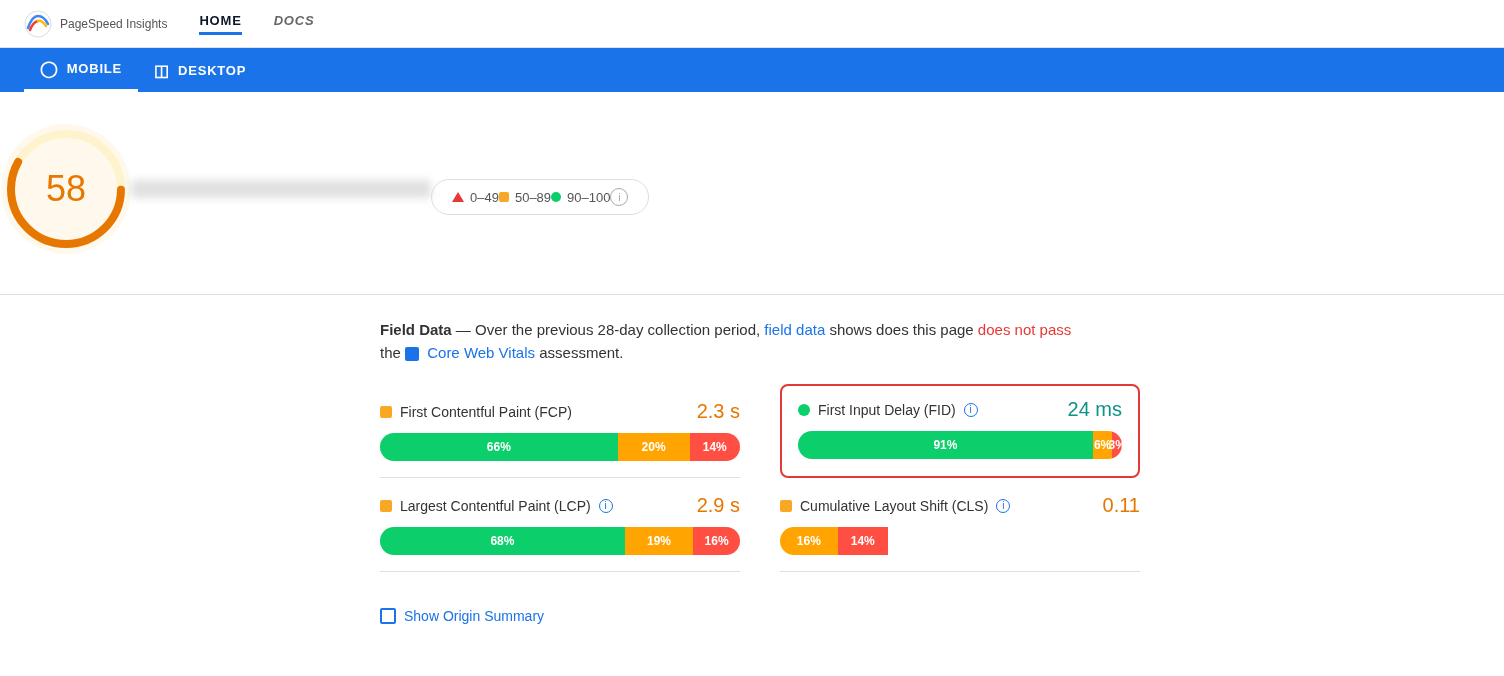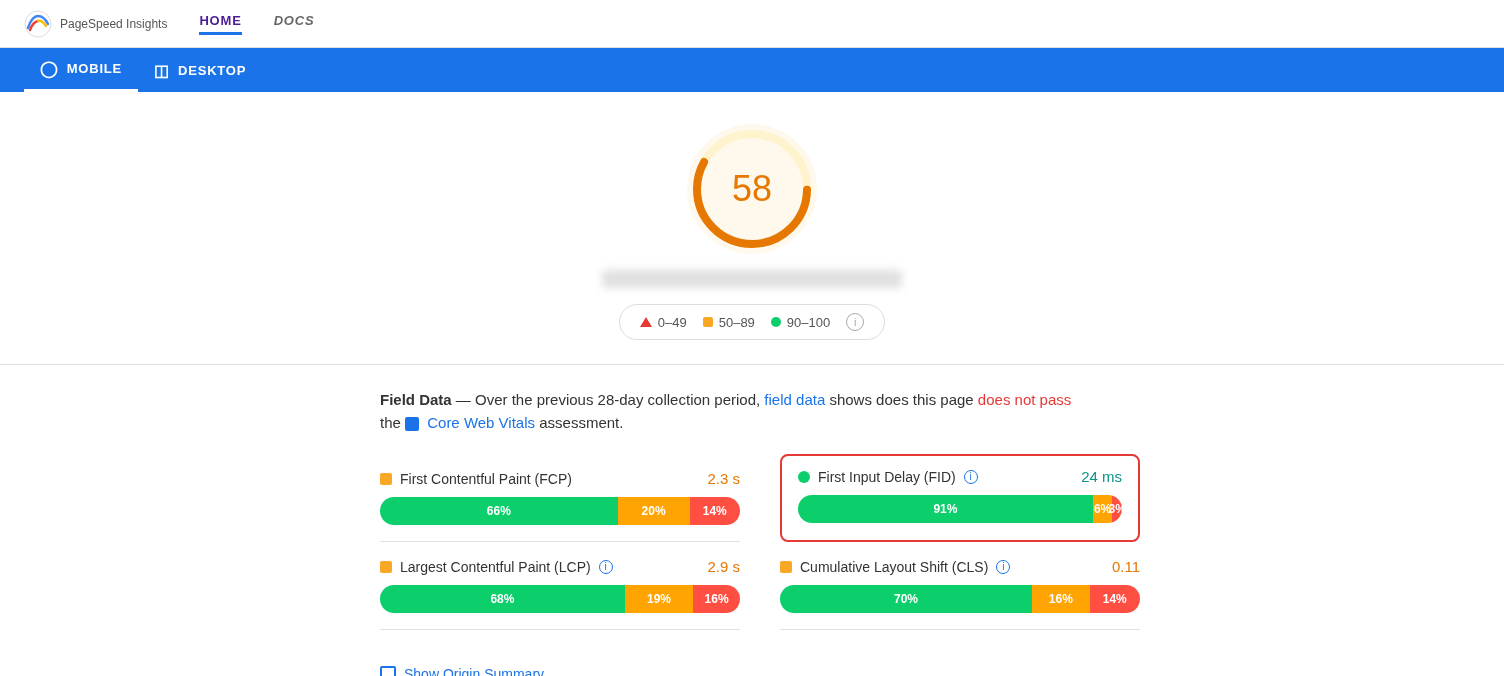--- a/index.html
+++ b/index.html
@@ -36,21 +36,21 @@
     .nav-link {
       font-size: 13px;
       font-weight: 600;
       letter-spacing: 0.8px;
       color: #333;
       text-decoration: none;
       padding-bottom: 4px;
       cursor: pointer;
     }
     .nav-link.active {
-      color: #4c1d95;
+      color: #0f172a;
       border-bottom: 3px solid #1a73e8;
     }
     .nav-link.inactive {
       color: #666;
       font-style: italic;
     }
 
     
     .device-tabs {
       display: flex;
@@ -75,21 +75,21 @@
     .device-tab.active {
       border-bottom: 3px solid #fff;
     }
     .device-tab-icon {
       font-size: 16px;
     }
 
     
     .score-section {
       display: flex;
-      flex-direction: column;
+      flex-direction: row;
       align-items: center;
       padding: 32px 1px 24px;
       background: #fff;
     }
     .score-circle-wrapper {
       position: relative;
       width: 130px;
       height: 130px;
       margin-bottom: 16px;
     }
@@ -114,21 +114,20 @@
       width: 300px;
       height: 18px;
       background: #e0e0e0;
       border-radius: 4px;
       margin-bottom: 16px;
       filter: blur(4px);
     }
     .score-legend {
       display: flex;
       align-items: center;
-      gap: 16px;
       border: 1px solid #ddd;
       border-radius: 20px;
       padding: 8px 20px;
       font-size: 13px;
       color: #555;
     }
     .legend-item {
       display: flex;
       align-items: center;
       gap: 6px;
@@ -244,21 +243,21 @@
       border-radius: 50%;
       border: 1.5px solid #1a73e8;
       display: inline-flex;
       align-items: center;
       justify-content: center;
       font-size: 10px;
       color: #1a73e8;
       cursor: pointer;
     }
     .metric-value {
-      font-size: 15px;
+      font-size: 20px;
       font-weight: 500;
       text-align: center;
     }
     .metric-value.orange { color: #e67700; }
     .metric-value.teal { color: #0d9488; }
 
     
     .progress-bar {
       display: flex;
       border-radius: 20px;
@@ -433,21 +432,20 @@
       <div class="metric-card">
         <div class="metric-header">
           <div class="metric-name-group">
             <div class="metric-square" style="background:#f9a825"></div>
             <span class="metric-name">Cumulative Layout Shift (CLS)</span>
             <div class="metric-info-icon">i</div>
           </div>
           <span class="metric-value orange">0.11</span>
         </div>
         <div class="progress-bar">
-          <div class="bar-segment bar-green" style="width:70%">70%</div>
           <div class="bar-segment bar-orange" style="width:16%">16%</div>
           <div class="bar-segment bar-red" style="width:14%">14%</div>
         </div>
       </div>
 
     </div>
 
     <div class="origin-summary-row">
       <div class="checkbox-icon"></div>
       <span class="origin-summary-label">Show Origin Summary</span>

